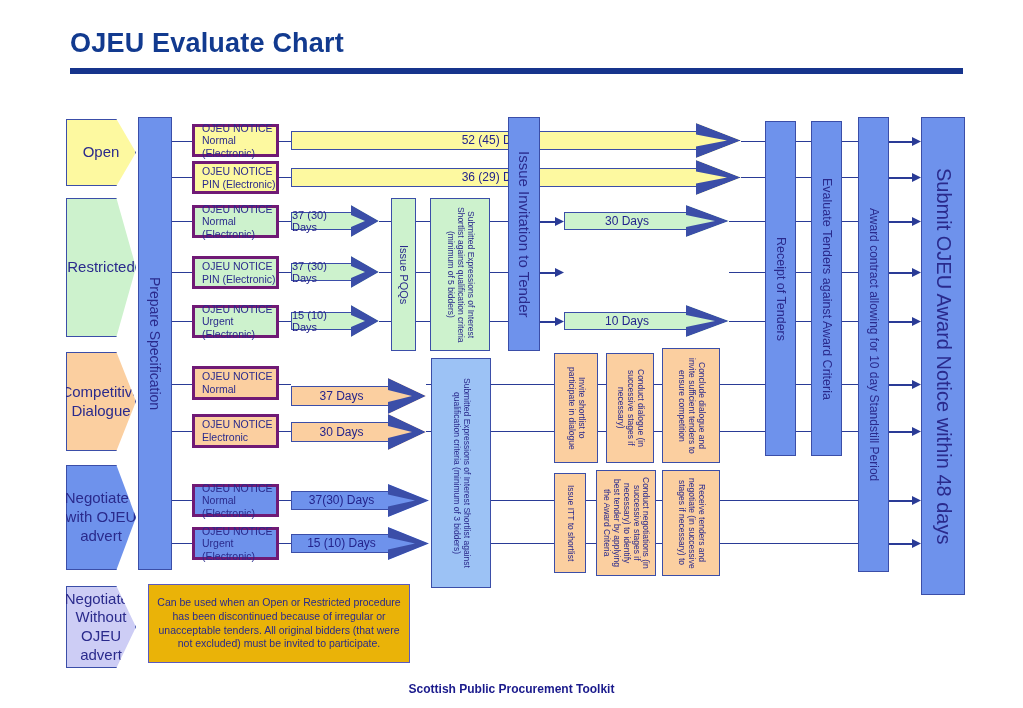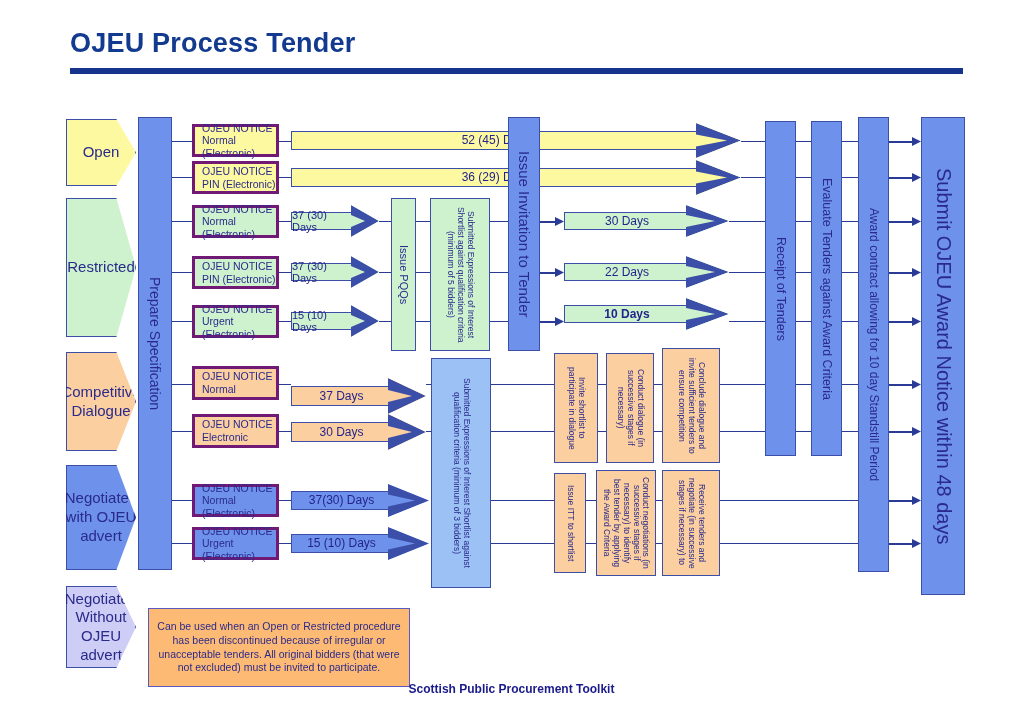--- a/index.html
+++ b/index.html
@@ -76,36 +76,36 @@
 
   
   .tinyarrow{position:absolute;height:9px;}
   .tinyarrow .tl{position:absolute;left:0;top:4px;height:1.6px;background:#2a3b96;}
   .tinyarrow .th{
     position:absolute;top:0;width:9px;height:9px;background:#2a3b96;
     clip-path:polygon(0 0,100% 50%,0 100%);
   }
 
   .note{
-    border:1px solid #5a5ac0;background:#fdba74;font-size:10.5px;
+    border:1px solid #5a5ac0;background:#eab308;font-size:10.5px;
     line-height:1.32;color:#2a2a8c;text-align:center;
-    display:flex;align-items:center;justify-content:center;padding:5px 4px;margin-top:24px;
+    display:flex;align-items:center;justify-content:center;padding:5px 4px;
   }
   .footer{
     left:0;top:682px;width:1023px;text-align:center;
     font-size:12px;font-weight:bold;color:#1a1a8c;
   }
   .nb{white-space:pre-line;}
 </style>
 </head>
 <body>
 
 <div class="canvas">
 
-  <div class="abs title">OJEU Process Tender</div>
+  <div class="abs title">OJEU Evaluate Chart</div>
   <div class="abs rule"></div>
 
   <div class="abs penta c-yellow nb" style="left:66px;top:119px;width:70px;height:67px;">Open</div>
   <div class="abs penta c-green nb" style="left:66px;top:198px;width:70px;height:139px;">Restricted</div>
   <div class="abs penta c-orange nb" style="left:66px;top:352px;width:70px;height:99px;">Competitive
 Dialogue</div>
   <div class="abs penta c-blue nb" style="left:66px;top:465px;width:70px;height:105px;">Negotiated
 with OJEU
 advert</div>
   <div class="abs penta c-lav nb" style="left:66px;top:586px;width:70px;height:82px;">Negotiated
@@ -254,36 +254,27 @@
     <div class="head" style="left:122px;width:43px;">
         <div class="headln"></div>
       </div>
   </div>
   <div class="abs hline" style="left:729px;top:221px;width:36px;"></div>
 
   <div class="tinyarrow" style="left:540px;top:268px;width:24px;">
     <div class="tl" style="width:18px;"></div>
       <div class="th" style="left:15px;"></div>
   </div>
-  <div class="harrow" style="left:564px;top:256px;width:165px;height:32px;">
-    <div class="shaft c-green" style="width:125px;">
-      <span>22 Days</span>
-    </div>
-    <div class="head c-green" style="left:122px;width:43px;"></div>
-    <div class="head" style="left:122px;width:43px;">
-        <div class="headln"></div>
-      </div>
-  </div>
   <div class="abs hline" style="left:729px;top:272px;width:36px;"></div>
 
   <div class="tinyarrow" style="left:540px;top:317px;width:24px;">
     <div class="tl" style="width:18px;"></div>
       <div class="th" style="left:15px;"></div>
   </div>
-  <div class="harrow" style="left:564px;top:298px;width:165px;height:32px;font-weight:bold;">
+  <div class="harrow" style="left:564px;top:305px;width:165px;height:32px;">
     <div class="shaft c-green" style="width:125px;">
       <span>10 Days</span>
     </div>
     <div class="head c-green" style="left:122px;width:43px;"></div>
     <div class="head" style="left:122px;width:43px;">
         <div class="headln"></div>
       </div>
   </div>
   <div class="abs hline" style="left:729px;top:321px;width:36px;"></div>
 

